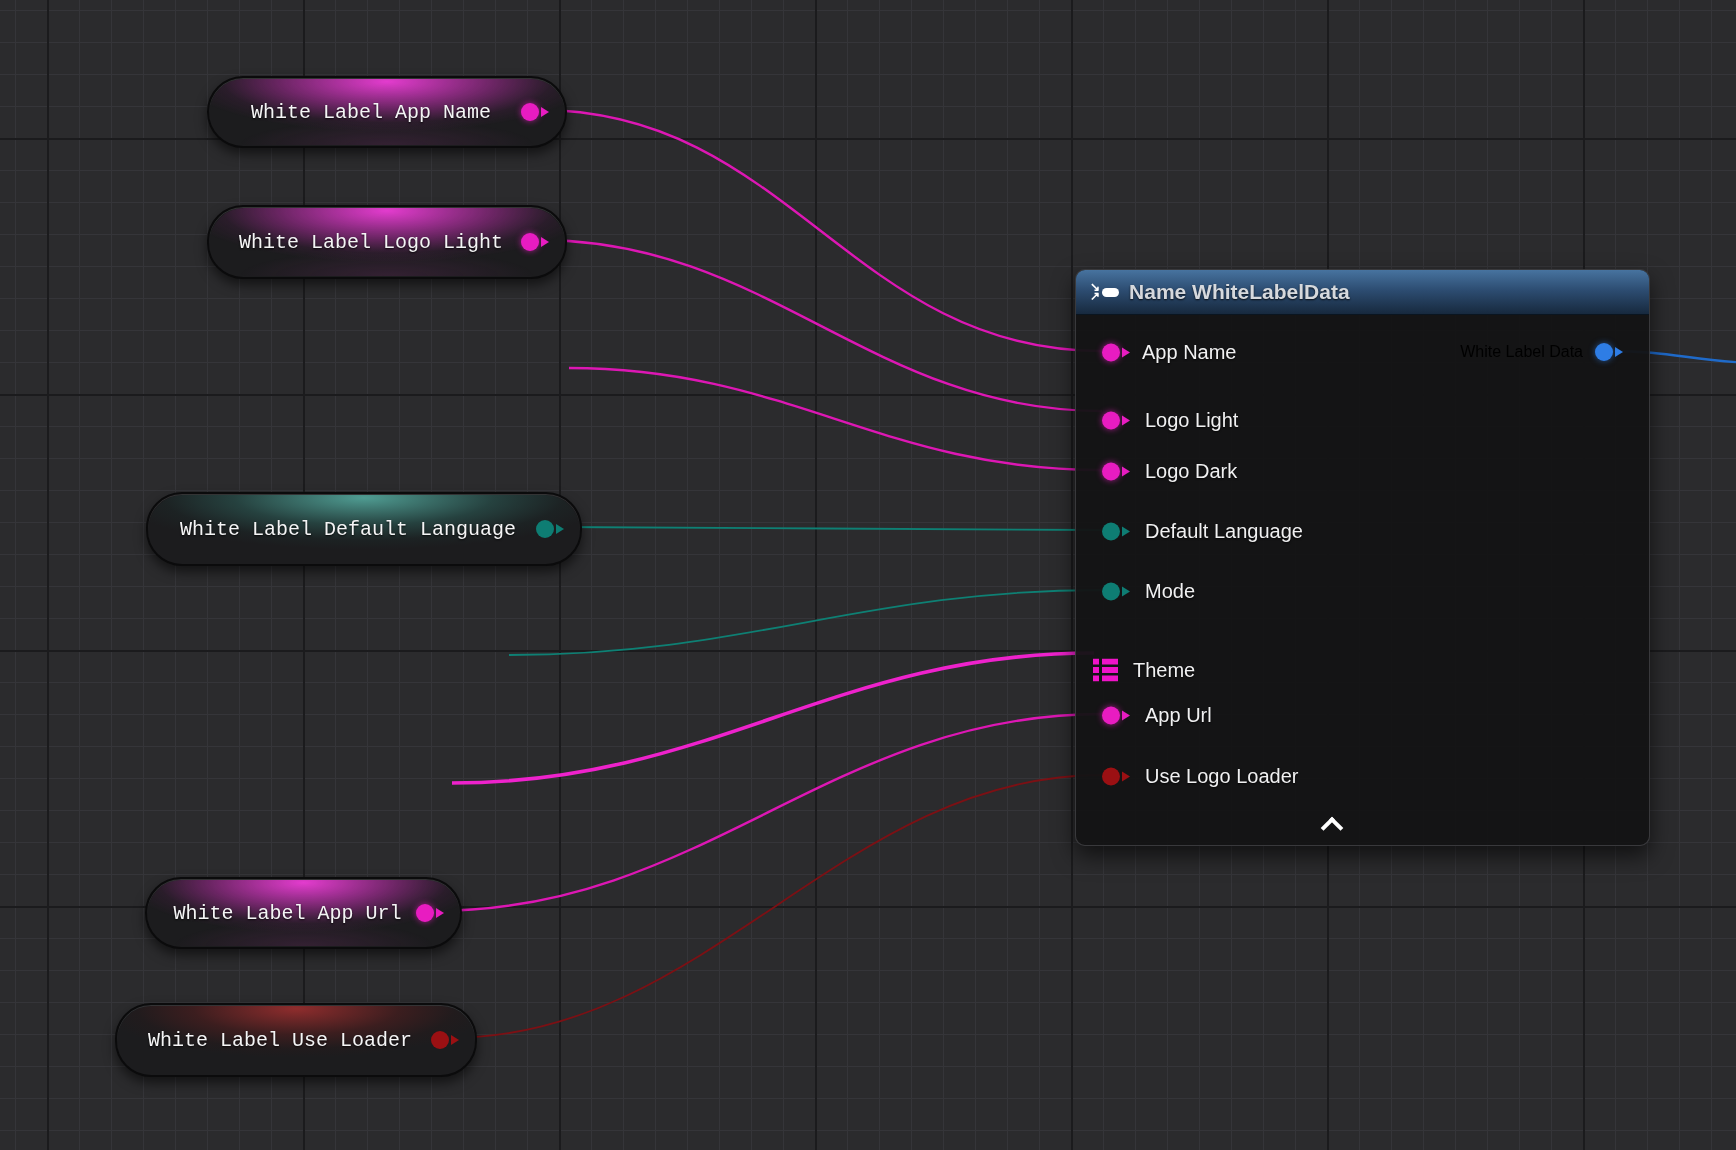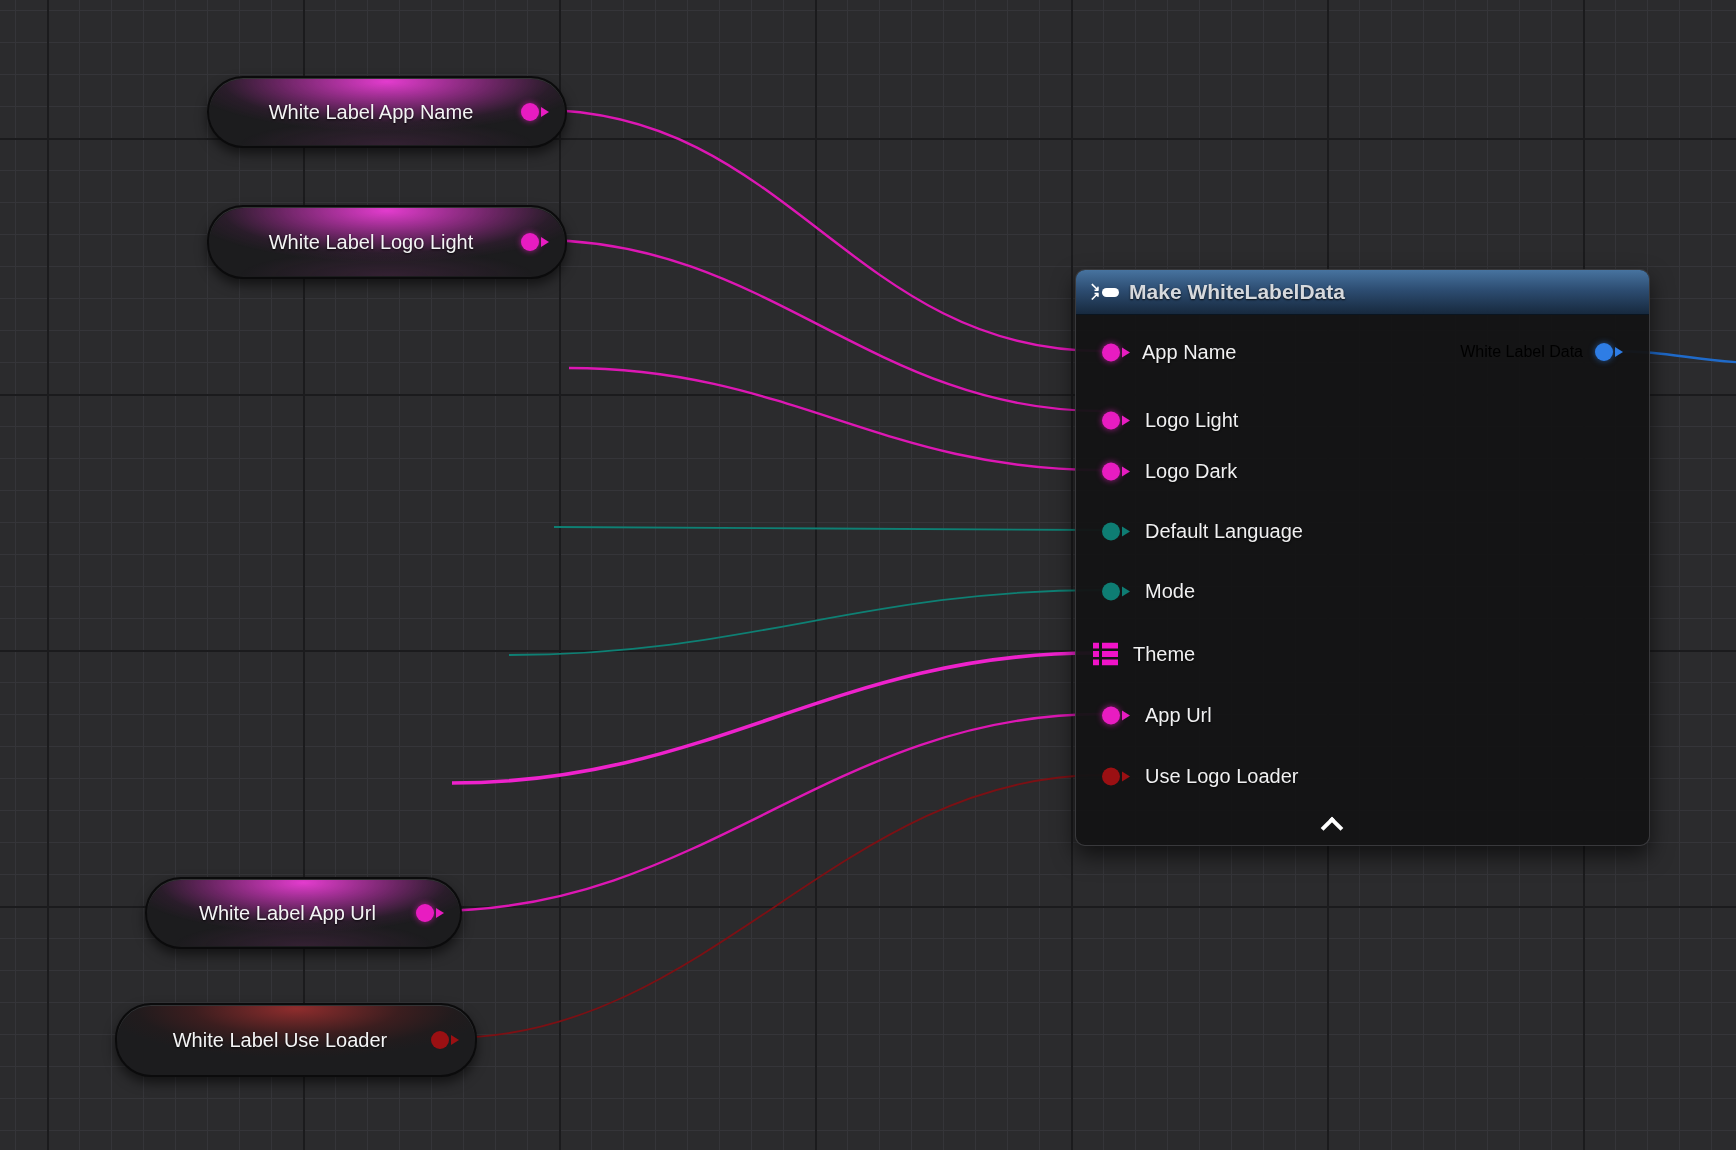--- a/index.html
+++ b/index.html
@@ -27,21 +27,21 @@
   .getter .glow{position:absolute;inset:1px;border-radius:34px;pointer-events:none;}
   .glow.g-string{background:
       radial-gradient(75% 100% at 50% 4%, rgba(238,62,216,.95), rgba(196,48,178,.48) 40%, rgba(128,34,118,.14) 62%, rgba(0,0,0,0) 76%),
       radial-gradient(60% 55% at 50% 100%, rgba(190,60,170,.15), rgba(0,0,0,0) 70%);}
   .glow.g-enum{background:
       radial-gradient(75% 100% at 50% 4%, rgba(88,178,166,.85), rgba(52,122,113,.40) 40%, rgba(30,80,74,.12) 62%, rgba(0,0,0,0) 76%);}
   .glow.g-bool{background:
       radial-gradient(72% 95% at 50% 4%, rgba(168,48,48,.82), rgba(112,32,32,.38) 40%, rgba(70,22,22,.12) 62%, rgba(0,0,0,0) 76%);}
   .getter .label{
     position:relative;flex:1;text-align:center;color:#f4f4f5;font-size:20px;
-    padding-left:22px;white-space:nowrap;text-shadow:0 1px 2px rgba(0,0,0,.8);
+    padding-left:22px;white-space:nowrap;text-shadow:0 1px 2px rgba(0,0,0,.8);font-family:Liberation Mono, monospace;
   }
   .pinwrap{position:relative;display:flex;align-items:center;margin:0 16px 0 10px;}
   .pc{width:18px;height:18px;border-radius:50%;}
   .pt{width:0;height:0;border:5px solid transparent;border-right:none;margin-left:2px;}
   .t-string .pc{background:#e81cc1;box-shadow:0 0 6px rgba(232,28,193,.7);}
   .t-string .pt{border-left:8px solid #e81cc1;}
   .t-enum .pc{background:#0e7d73;}
   .t-enum .pt{border-left:8px solid #0e7d73;}
   .t-bool .pc{background:#9b1013;}
   .t-bool .pt{border-left:8px solid #9b1013;}
@@ -102,20 +102,28 @@
   <div class="getter" style="left:207px;top:205px;width:356px;height:70px;">
     <span class="glow g-string"></span>
     <span class="label">White Label Logo Light</span>
     <span class="pinwrap t-string">
         <span class="pc"></span>
         <span class="pt"></span>
       </span>
   </div>
 
 
+  <div class="getter" style="left:146px;top:492px;width:432px;height:70px;">
+    <span class="glow g-enum"></span>
+    <span class="label">White Label Default Language</span>
+    <span class="pinwrap t-enum">
+        <span class="pc"></span>
+        <span class="pt"></span>
+      </span>
+  </div>
 
 
 
   <div class="getter" style="left:145px;top:877px;width:313px;height:68px;">
     <span class="glow g-string"></span>
     <span class="label">White Label App Url</span>
     <span class="pinwrap t-string">
         <span class="pc"></span>
         <span class="pt"></span>
       </span>
@@ -132,21 +140,21 @@
 
   <div class="make-node">
     <div class="make-title">
       <span class="mkicon">
         <span class="arrs">
             <span>↘</span>
             <span>↗</span>
           </span>
         <span class="pill"></span>
       </span>
-      <span class="ttl">Make WhiteLabelData</span>
+      <span class="ttl">Name WhiteLabelData</span>
     </div>
 
     <div class="mrow" style="top:82px;gap:12px;">
       <span class="pinwrap t-string" style="margin:0;">
           <span class="pc"></span>
           <span class="pt"></span>
         </span>
       <span class="mlabel">App Name</span>
     </div>
     <div class="mrow" style="top:150px;">
@@ -170,21 +178,21 @@
         </span>
       <span class="mlabel">Default Language</span>
     </div>
     <div class="mrow" style="top:321px;">
       <span class="pinwrap t-enum" style="margin:0;">
           <span class="pc"></span>
           <span class="pt"></span>
         </span>
       <span class="mlabel">Mode</span>
     </div>
-    <div class="mrow" style="top:384px;left:17px;">
+    <div class="mrow" style="top:400px;left:17px;">
       <span>
         <svg class="structicon" width="25" height="23" viewBox="0 0 25 23">
           <rect x="0" y="0" width="6" height="6" fill="#f013c8"></rect>
             <rect x="9" y="0" width="16" height="6" fill="#f013c8"></rect>
           <rect x="0" y="8.5" width="6" height="6" fill="#f013c8"></rect>
             <rect x="9" y="8.5" width="16" height="6" fill="#f013c8"></rect>
           <rect x="0" y="17" width="6" height="6" fill="#f013c8"></rect>
             <rect x="9" y="17" width="16" height="6" fill="#f013c8"></rect>
         </svg>
       </span>

